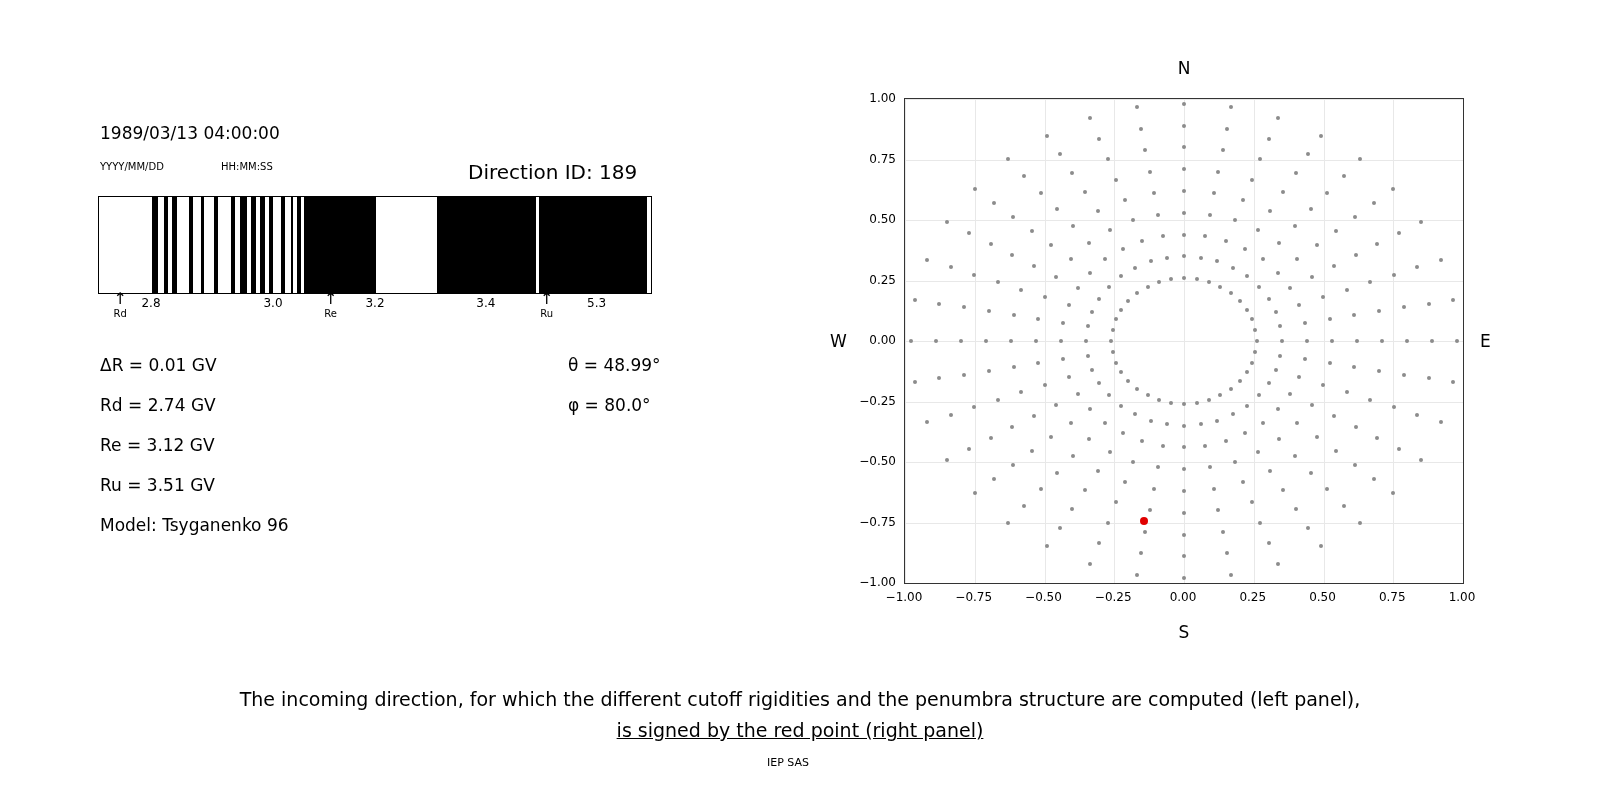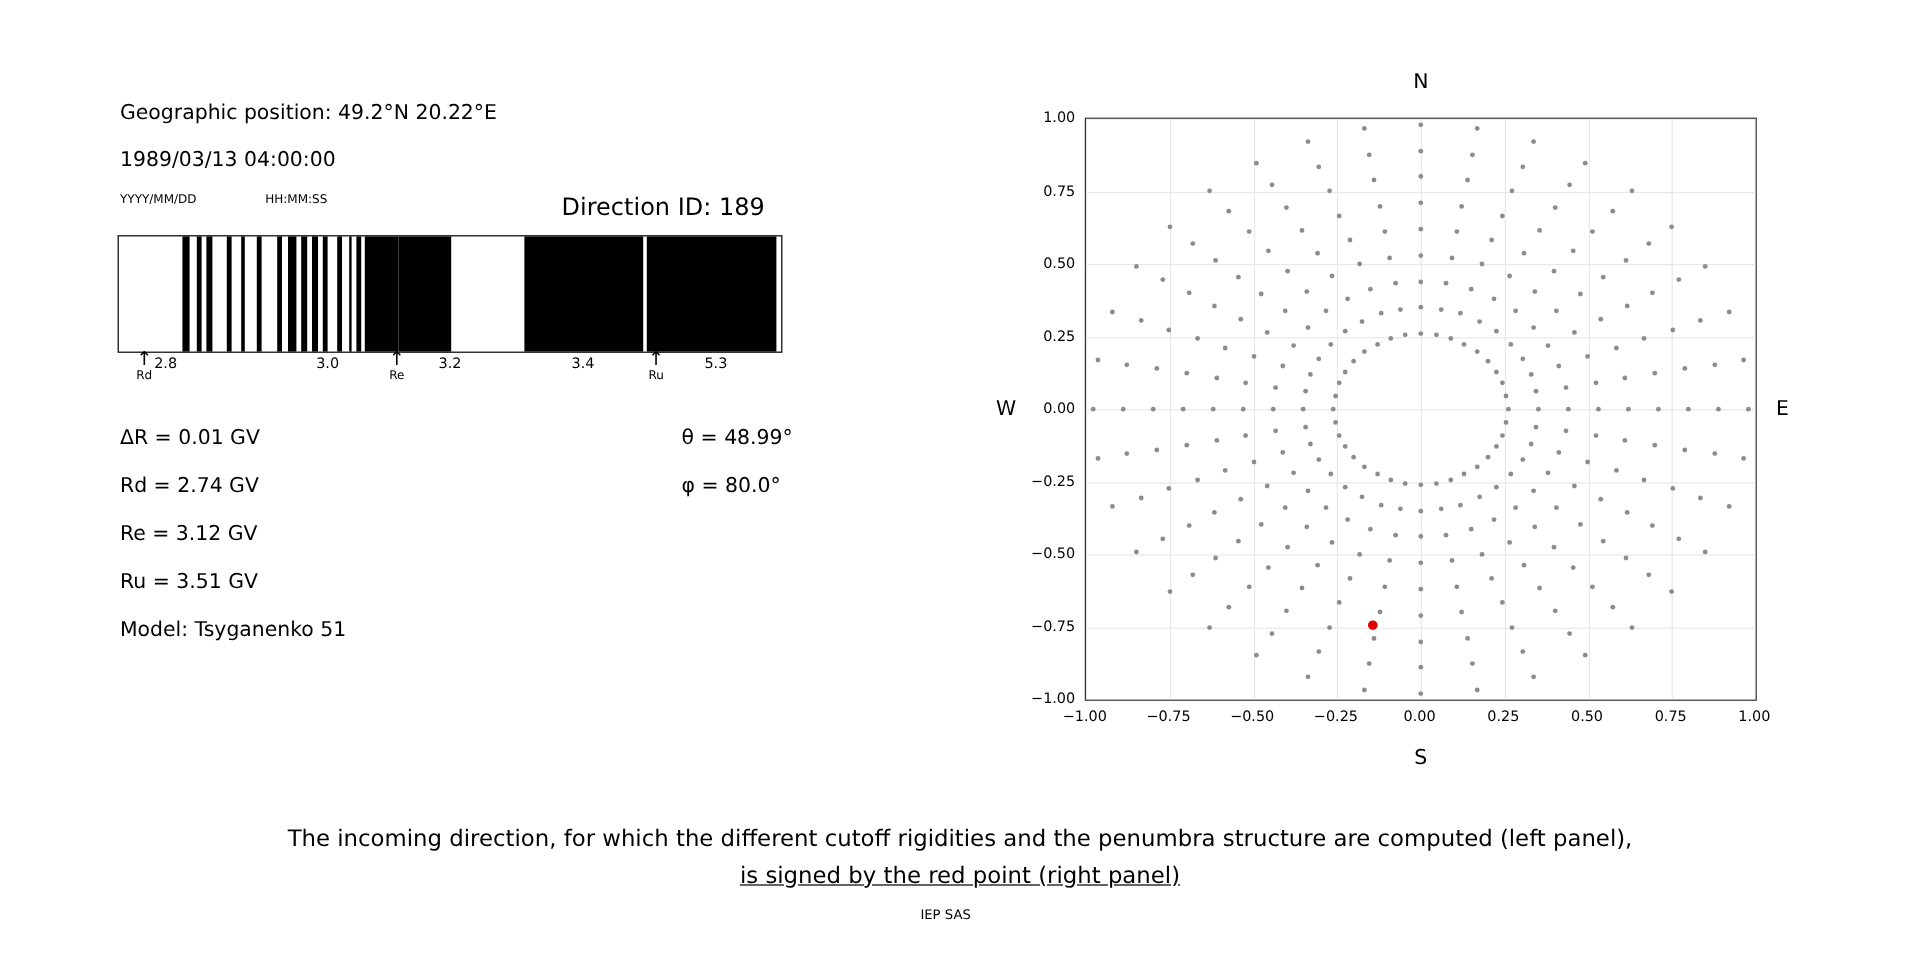--- a/index.html
+++ b/index.html
@@ -211,21 +211,20 @@
     text-align: center;
     top: 756px;
     font-size: 11px;
   }
 </style>
 </head>
 <body>
 
 <div class="panel-left">
 
-  <div class="txt" id="geo-position">Geographic position: 49.2°N 20.22°E</div>
   <div class="txt" id="datetime">1989/03/13 04:00:00</div>
   <div class="txt" id="date-format-label">YYYY/MM/DD</div>
   <div class="txt" id="time-format-label">HH:MM:SS</div>
   <div class="txt" id="direction-id">Direction ID: 189</div>
 
   <div class="penumbra-wrap">
     <div class="penumbra-bar" id="penumbra-bar">
         <div class="band" style="left: 52.63px; width: 6.648px;"></div>
         <div class="band" style="left: 64.818px; width: 4.432px;"></div>
         <div class="band" style="left: 73.128px; width: 4.432px;"></div>
@@ -241,21 +240,21 @@
         <div class="band" style="left: 191.684px; width: 2.77px;"></div>
         <div class="band" style="left: 198.332px; width: 3.324px;"></div>
         <div class="band" style="left: 204.98px; width: 27.7px;"></div>
         <div class="band" style="left: 232.68px; width: 44.32px;"></div>
         <div class="band" style="left: 337.94px; width: 98.612px;"></div>
         <div class="band" style="left: 440.43px; width: 108.03px;"></div>
       </div>
   </div>
 
   <div class="axis-ticks" id="penumbra-axis">
-      <div class="tick-label" style="left: 40px;">2.8</div>
+      <div class="tick-label" style="left: 53px;">2.8</div>
       <div class="tick-label" style="left: 175px;">3.0</div>
       <div class="tick-label" style="left: 277px;">3.2</div>
       <div class="tick-label" style="left: 387.8px; text-align: right;">3.4</div>
       <div class="tick-label" style="left: 498.6px;">5.3</div>
       <div class="marker" style="left: 22.16px; top: -4px;">
         <span class="arrow">↑</span>
         <span class="mlabel">Rd</span>
       </div>
       <div class="marker" style="left: 232.68px; top: -4px;">
         <span class="arrow">↑</span>
@@ -265,21 +264,21 @@
         <span class="arrow">↑</span>
         <span class="mlabel">Ru</span>
       </div>
     </div>
 
   <div class="stats">
     <div class="stat col-left r0">ΔR = 0.01 GV</div>
     <div class="stat col-left r1">Rd = 2.74 GV</div>
     <div class="stat col-left r2">Re = 3.12 GV</div>
     <div class="stat col-left r3">Ru = 3.51 GV</div>
-    <div class="stat col-left r4">Model: Tsyganenko 51</div>
+    <div class="stat col-left r4">Model: Tsyganenko 96</div>
     <div class="stat col-right r0">θ = 48.99°</div>
     <div class="stat col-right r1">φ = 80.0°</div>
   </div>
 </div>
 
 <div class="panel-right">
   <div class="compass" id="compass-n">N</div>
   <div class="compass" id="compass-s">S</div>
   <div class="compass" id="compass-w">W</div>
   <div class="compass" id="compass-e">E</div>

